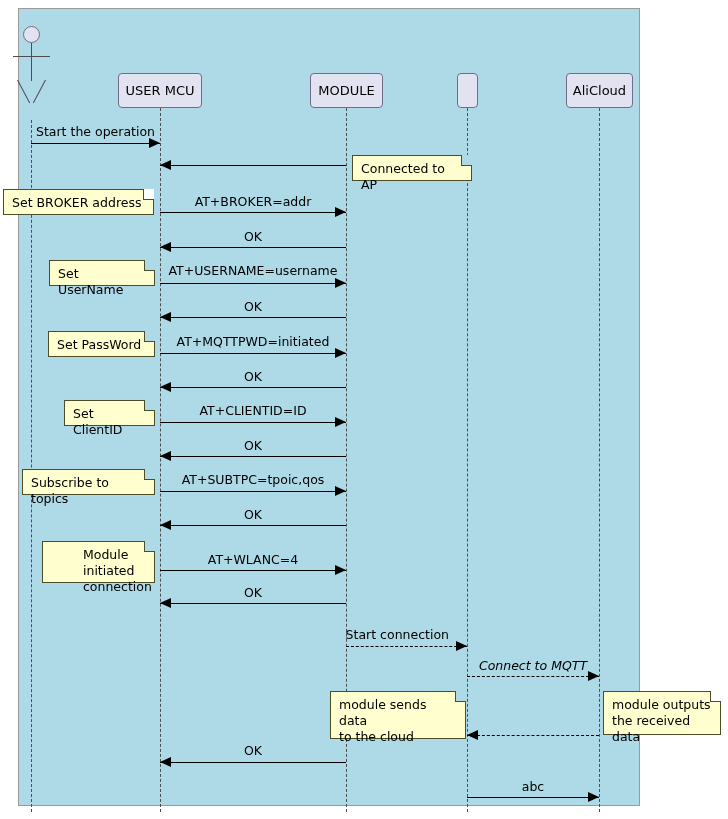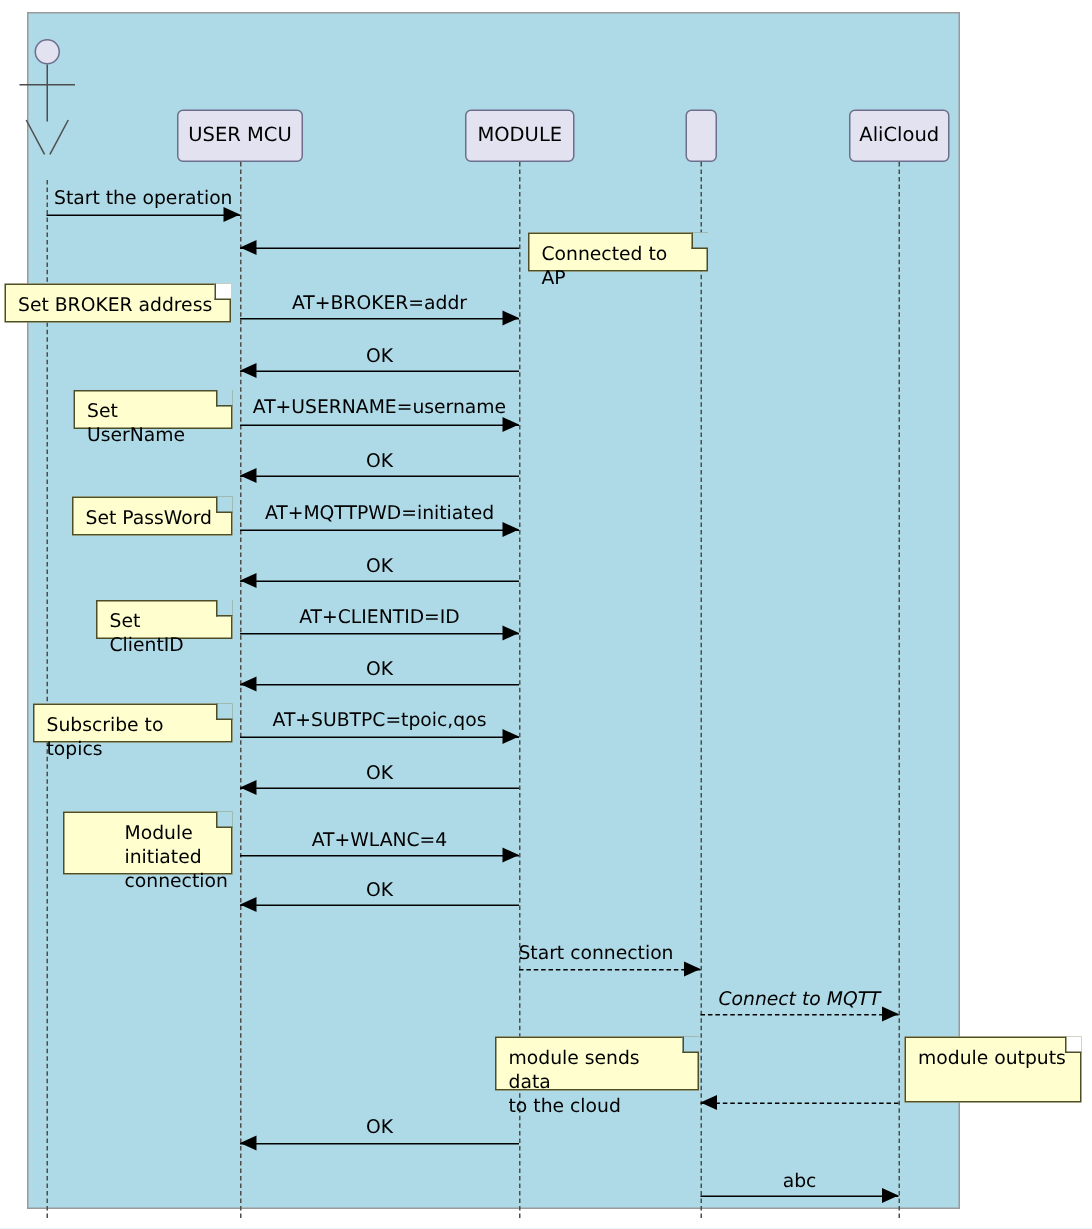--- a/index.html
+++ b/index.html
@@ -180,29 +180,30 @@
   <div class="msg-line dash" style="left:346px;top:646px;width:121px;"></div>
   <div class="arrowhead right" style="left:456px;top:641px;"></div>
 
   <div class="msg-label" style="left:467px;top:658px;width:132px;font-style:italic;">Connect to MQTT</div>
   <div class="msg-line dash" style="left:467px;top:676px;width:132px;"></div>
   <div class="arrowhead right" style="left:588px;top:671px;"></div>
 
   <div class="msg-line dash" style="left:467px;top:735px;width:132px;"></div>
   <div class="arrowhead left" style="left:467px;top:730px;"></div>
 
-  <div class="note" style="left:330px;top:691px;width:136px;height:36px;">
+  <div class="note" style="left:330px;top:691px;width:136px;height:48px;">
     <span class="fold"></span>
     <div>module sends data</div>
     <div>to the cloud</div>
   </div>
 
   <div class="note fold-light" style="left:603px;top:691px;width:118px;height:44px;">
     <span class="fold"></span>
     <div>module outputs</div>
+    <div>the received data</div>
   </div>
 
   <div class="msg-label" style="left:160px;top:743px;width:186px;">OK</div>
   <div class="msg-line" style="left:160px;top:762px;width:186px;"></div>
   <div class="arrowhead left" style="left:160px;top:757px;"></div>
 
   <div class="msg-label" style="left:467px;top:779px;width:132px;">abc</div>
   <div class="msg-line" style="left:467px;top:797px;width:132px;"></div>
   <div class="arrowhead right" style="left:588px;top:792px;"></div>
 

